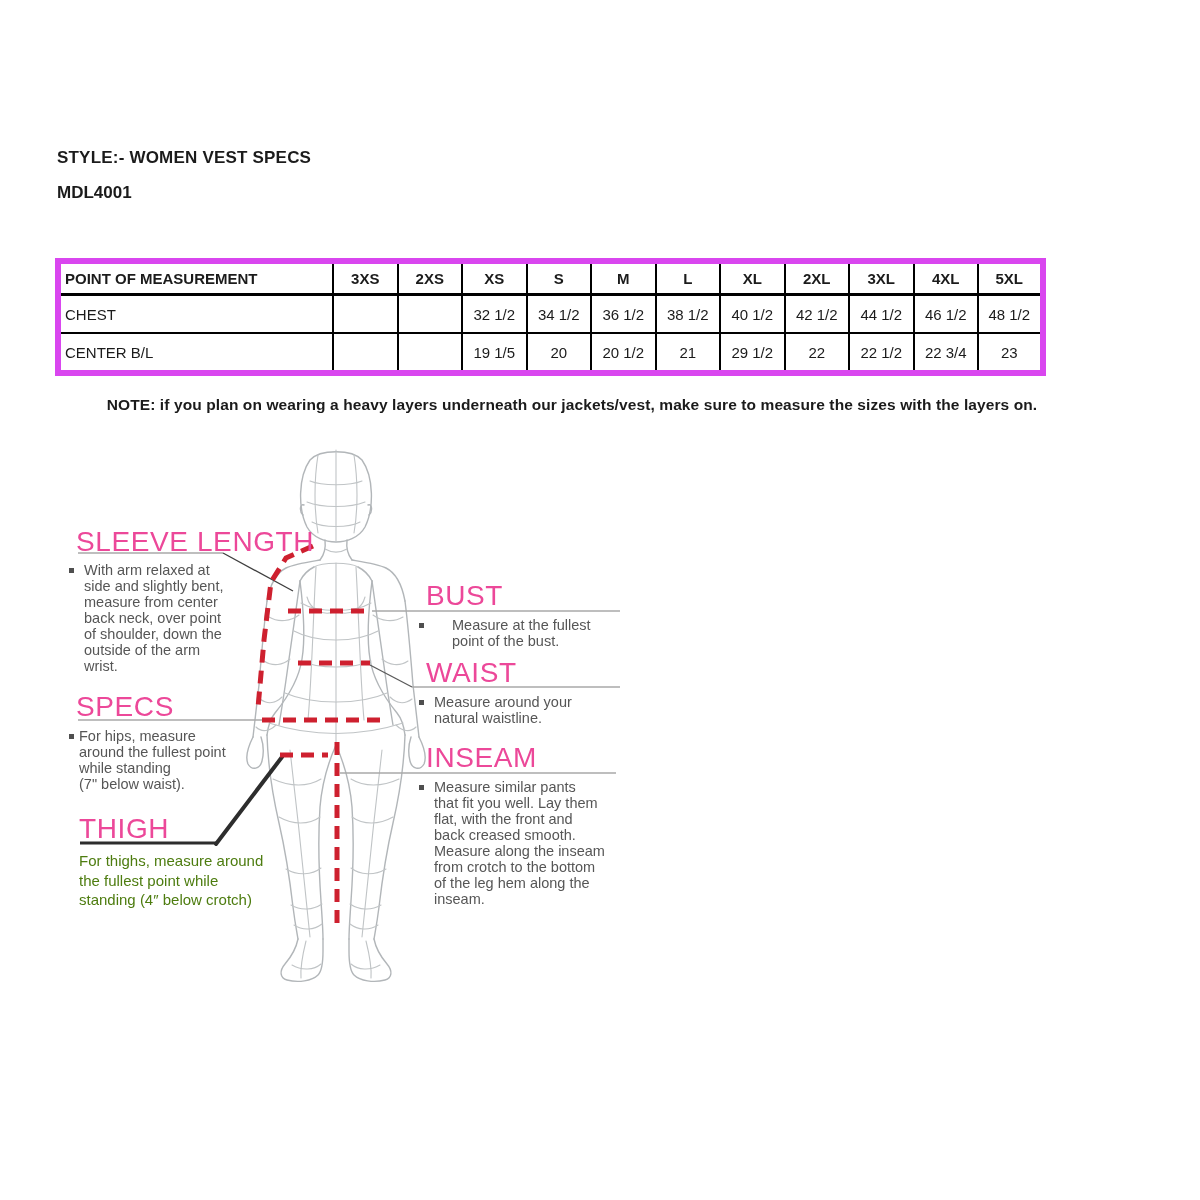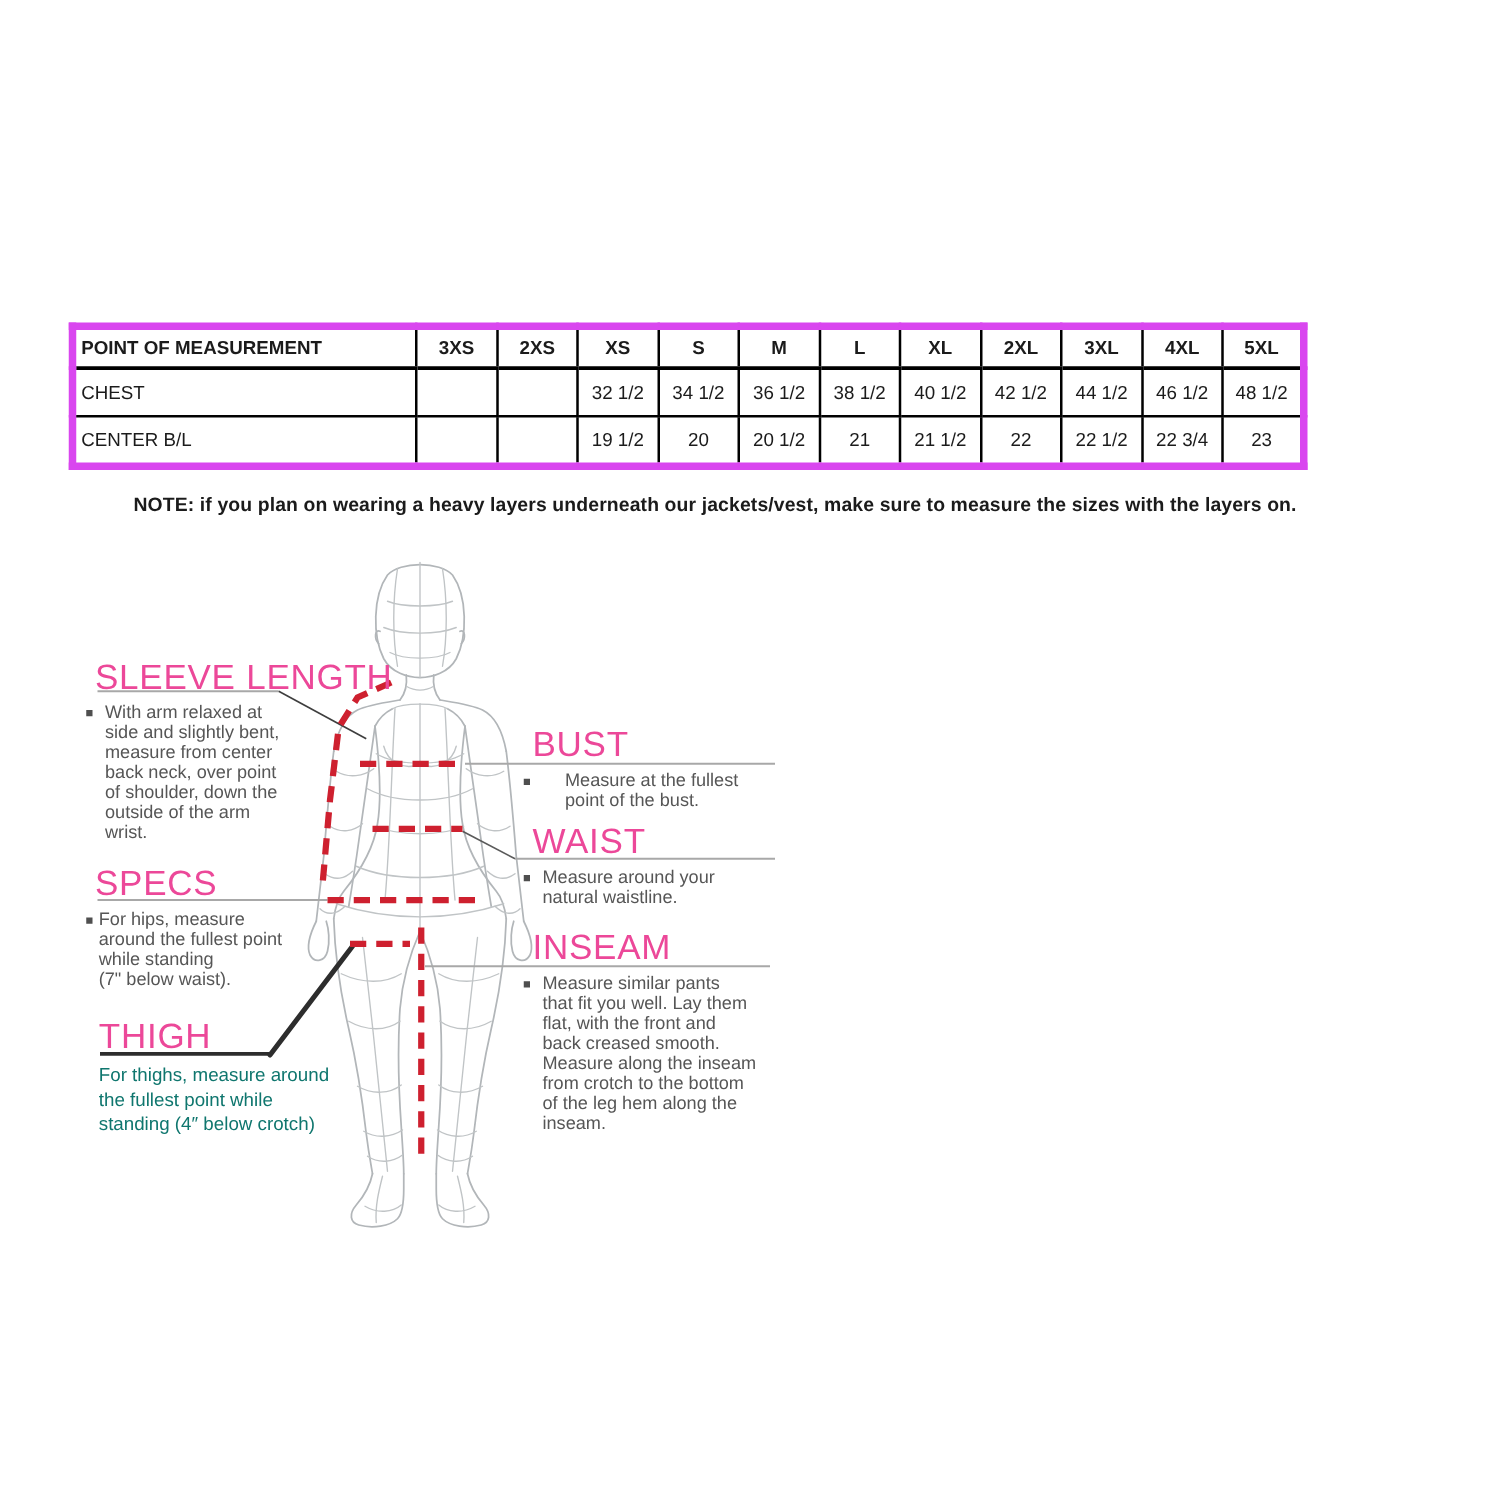--- a/index.html
+++ b/index.html
@@ -32,28 +32,32 @@
   .guide{position:absolute;left:60px;top:445px;width:570px;height:545px;}
   .guide svg{position:absolute;left:0;top:0;}
   .gtitle{
     position:absolute;font-size:28px;line-height:24px;letter-spacing:0.6px;
     color:#ec4899;white-space:nowrap;
   }
   .gdesc{
     position:absolute;font-size:14.5px;line-height:16px;color:#565656;
     white-space:pre-line;
   }
-  .gdesc.dark{color:#0f766e;font-size:15px;line-height:19.5px;}
+  .gdesc.dark{color:#4d7c0f;font-size:15px;line-height:19.5px;}
   .bullet{position:absolute;width:5px;height:5px;background:#4f4f4f;}
 </style>
 </head>
 <body>
 
 <div class="page">
 
+  <div class="title-block">
+    <div class="style-line">STYLE:- WOMEN VEST SPECS</div>
+    <div class="model-line">MDL4001</div>
+  </div>
 
   <table class="size-chart">
     <colgroup>
       <col style="width:275px">
         <col style="width:64.5px">
         <col style="width:64.5px">
         <col style="width:64.5px">
       <col style="width:64.5px">
         <col style="width:64.5px">
         <col style="width:64.5px">
@@ -91,25 +95,25 @@
         <td>40 1/2</td>
         <td>42 1/2</td>
         <td>44 1/2</td>
         <td>46 1/2</td>
         <td>48 1/2</td>
       </tr>
       <tr>
         <td class="leftcell">CENTER B/L</td>
         <td></td>
         <td></td>
-        <td>19 1/2</td>
+        <td>19 1/5</td>
         <td>20</td>
         <td>20 1/2</td>
         <td>21</td>
-        <td>21 1/2</td>
+        <td>29 1/2</td>
         <td>22</td>
         <td>22 1/2</td>
         <td>22 3/4</td>
         <td>23</td>
       </tr>
     </tbody>
   </table>
 
   <div class="note">NOTE: if you plan on wearing a heavy layers underneath our jackets/vest, make sure to measure the sizes with the layers on.</div>
 

